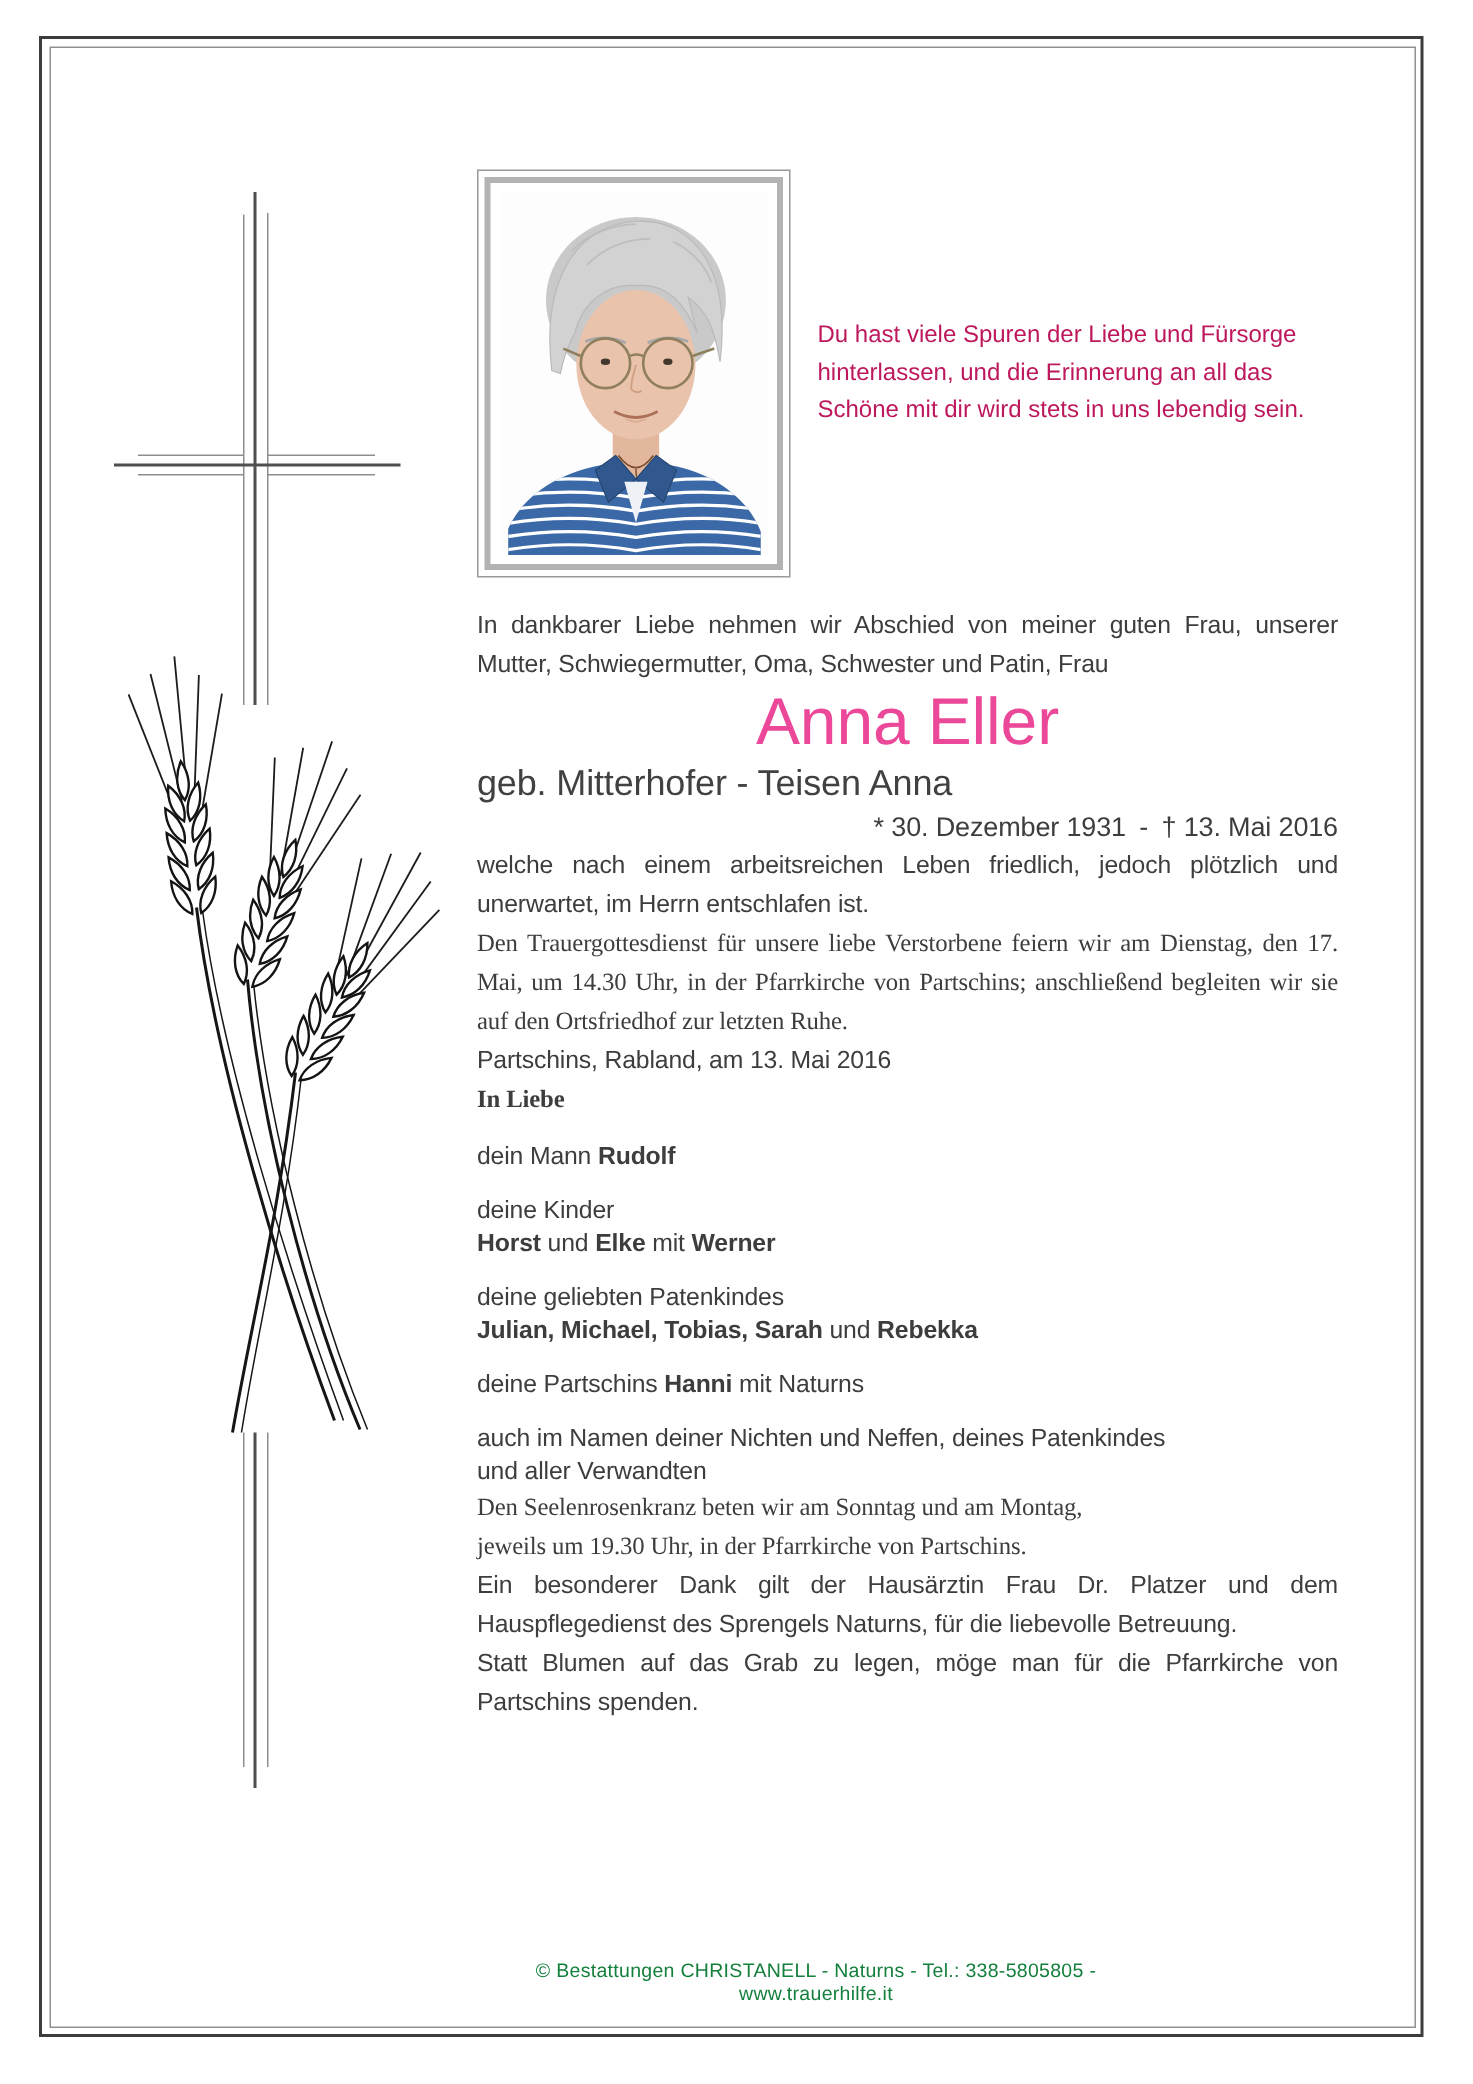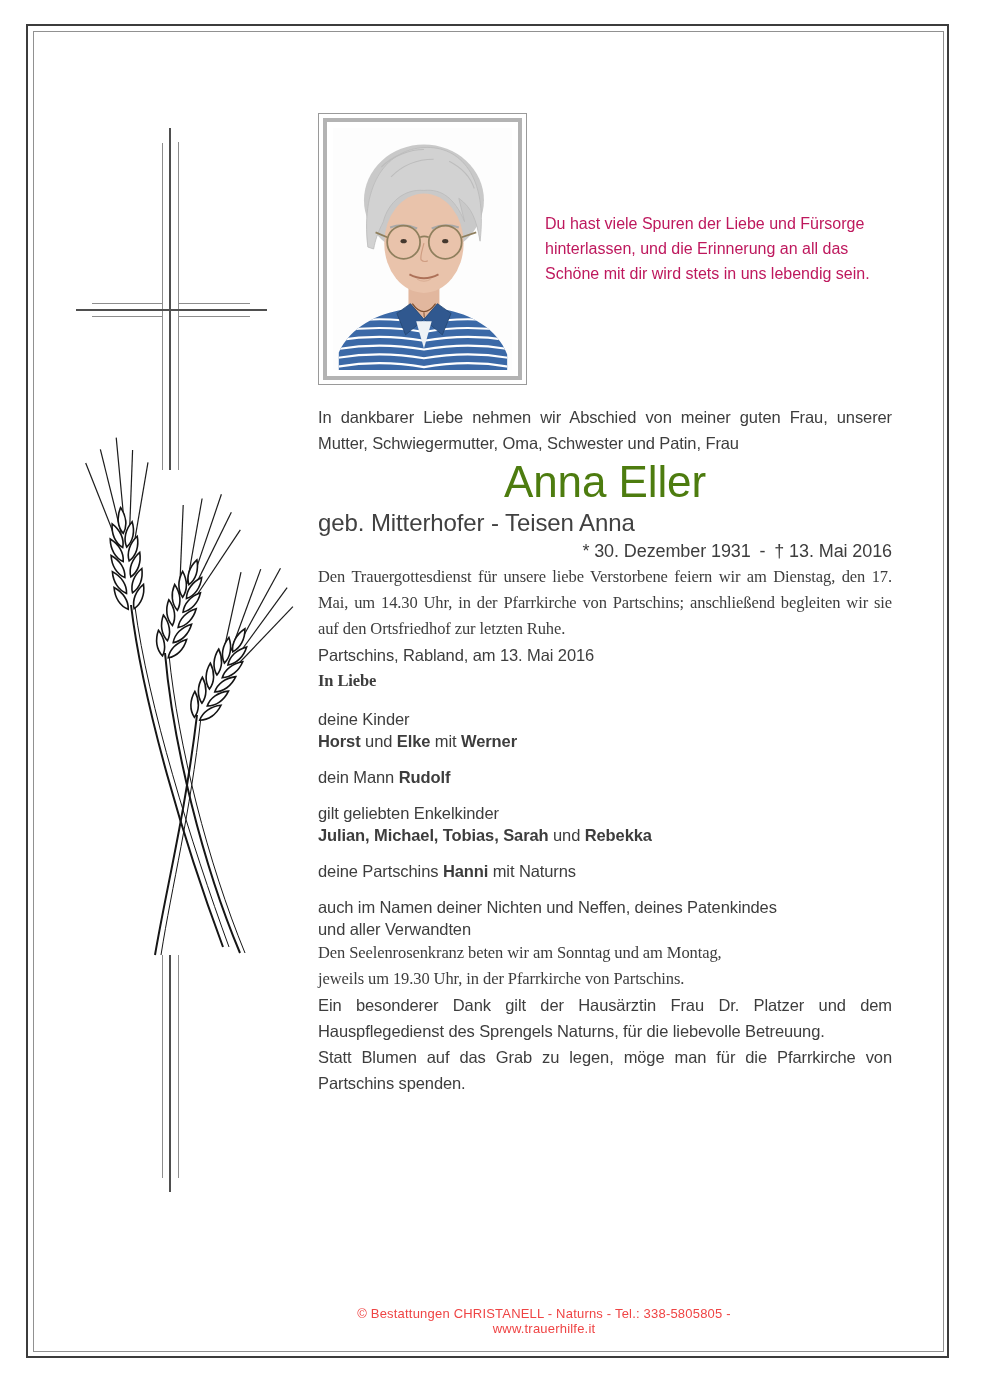--- a/index.html
+++ b/index.html
@@ -32,32 +32,32 @@
   .photo-frame-inner{width:100%;height:100%;box-sizing:border-box;border:4px solid #b3b3b3;
     padding:6px;background:#fff;}
   .photo-frame-inner svg{display:block;width:100%;height:100%;}
 
   .quote{position:absolute;left:545px;top:211px;width:360px;
     font-size:16px;line-height:25px;white-space:pre-line;color:#be185d;}
 
   .col{position:absolute;left:318px;top:404px;width:574px;font-size:16.5px;line-height:26px;letter-spacing:-0.1px;}
   .col p{margin:0;}
   .just{text-align:justify;}
-  .name{font-size:44px;line-height:52px;font-weight:400;color:#4d7c0f;text-align:center;margin:24px 0 0 0;}
+  .name{font-size:44px;line-height:52px;font-weight:400;color:#ec4899;text-align:center;margin:24px 0 0 0;}
   .geb{font-size:24px;line-height:30px;text-align:left;margin-top:4px;color:#414141;}
   .dates{font-size:18px;line-height:26px;text-align:right;margin-top:6px;}
   .mt16{margin-top:16px;font-family:Liberation Serif, serif;}.mt18{margin-top:18px;}.mt20{margin-top:20px;}.mt22{margin-top:22px;}.mt6{margin-top:6px;}
   .bold{font-weight:bold;}
   .preline{white-space:pre-line;font-family:Liberation Serif, serif;}
   .family-block{margin-top:14px;line-height:22px;}
   .family-block .fline{margin:0;}
   .b{font-weight:bold;}
 
   .footer{position:absolute;left:318px;top:1306px;width:452px;text-align:center;
-    font-size:13px;color:#ef4444;letter-spacing:0.2px;}
+    font-size:13px;color:#15803d;letter-spacing:0.2px;}
 </style>
 </head>
 <body>
 
 <div class="frame-outer"></div>
 <div class="frame-inner"></div>
 
 <div>
   <div class="cline v-main"></div>
   <div class="cline echo v-left"></div>
@@ -171,34 +171,35 @@
 
 <div class="quote">Du hast viele Spuren der Liebe und Fürsorge
 hinterlassen, und die Erinnerung an all das
 Schöne mit dir wird stets in uns lebendig sein.</div>
 
 <div class="col">
   <p class="just">In dankbarer Liebe nehmen wir Abschied von meiner guten Frau, unserer Mutter, Schwiegermutter, Oma, Schwester und Patin, Frau</p>
   <p class="name">Anna Eller</p>
   <p class="geb">geb. Mitterhofer - Teisen Anna</p>
   <p class="dates">* 30. Dezember 1931 - † 13. Mai 2016</p>
+  <p class="just mt22">welche nach einem arbeitsreichen Leben friedlich, jedoch plötzlich und unerwartet, im Herrn entschlafen ist.</p>
   <p class="just mt16">Den Trauergottesdienst für unsere liebe Verstorbene feiern wir am Dienstag, den 17. Mai, um 14.30 Uhr, in der Pfarrkirche von Partschins; anschließend begleiten wir sie auf den Ortsfriedhof zur letzten Ruhe.</p>
   <p class="mt20">Partschins, Rabland, am 13. Mai 2016</p>
   <p class="bold mt16">In Liebe</p>
 
   <div>
       <div class="family-block">
+        <div class="fline"><span>dein Mann </span><span class="b">Rudolf</span></div>
+      </div>
+      <div class="family-block">
         <div class="fline"><span>deine Kinder</span></div>
         <div class="fline"><span class="b">Horst</span><span> und </span><span class="b">Elke</span><span> mit </span><span class="b">Werner</span></div>
       </div>
       <div class="family-block">
-        <div class="fline"><span>dein Mann </span><span class="b">Rudolf</span></div>
-      </div>
-      <div class="family-block">
-        <div class="fline"><span>gilt geliebten Enkelkinder</span></div>
+        <div class="fline"><span>deine geliebten Patenkindes</span></div>
         <div class="fline"><span class="b">Julian, Michael, Tobias, Sarah</span><span> und </span><span class="b">Rebekka</span></div>
       </div>
       <div class="family-block">
         <div class="fline"><span>deine Partschins </span><span class="b">Hanni</span><span> mit Naturns</span></div>
       </div>
       <div class="family-block">
         <div class="fline"><span>auch im Namen deiner Nichten und Neffen, deines Patenkindes</span></div>
         <div class="fline"><span>und aller Verwandten</span></div>
       </div>
     </div>

